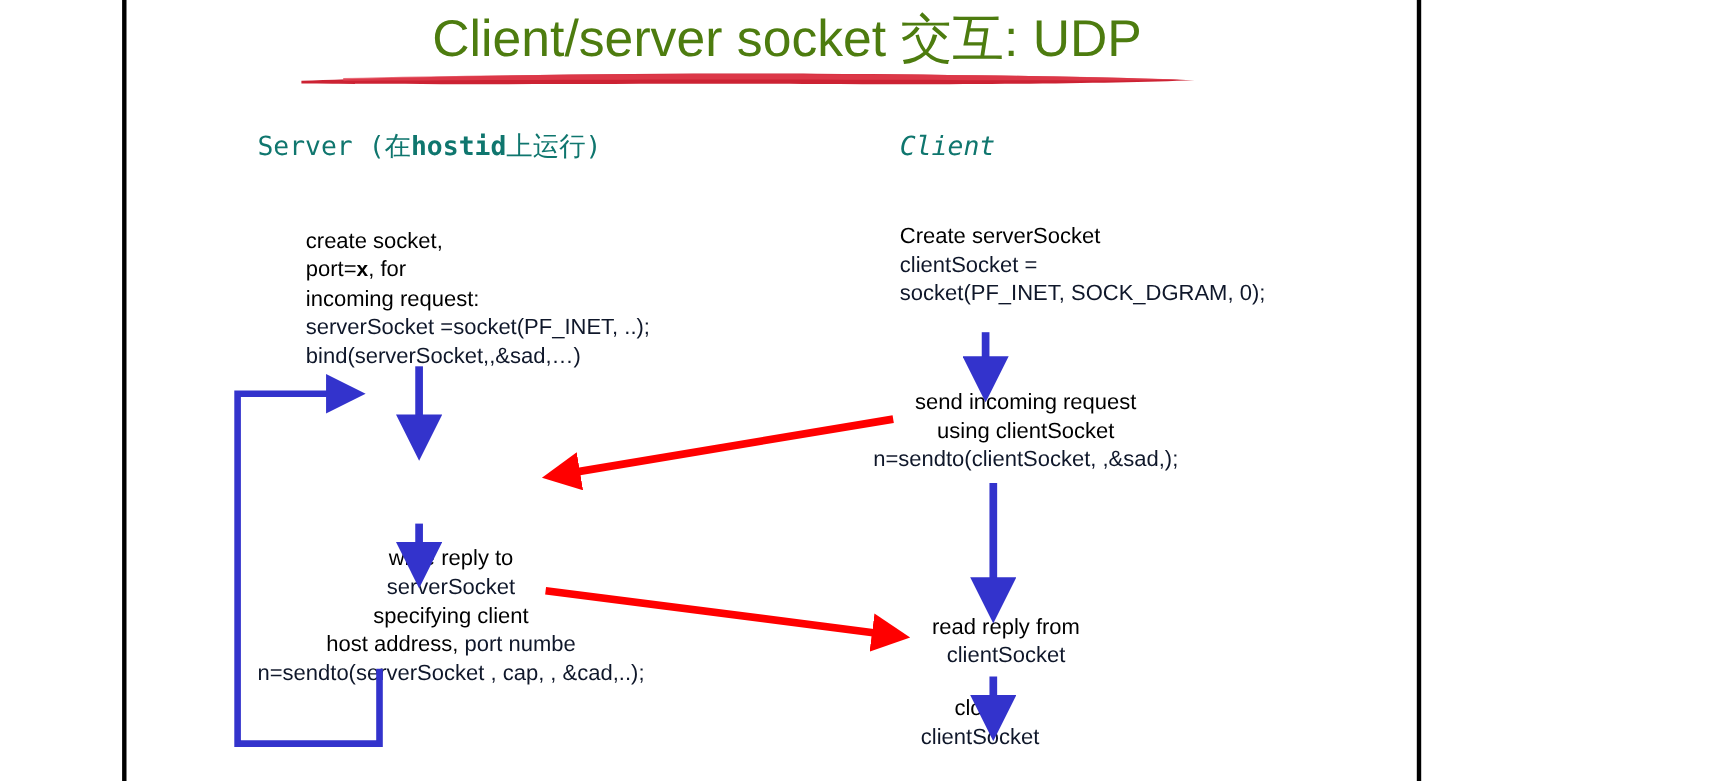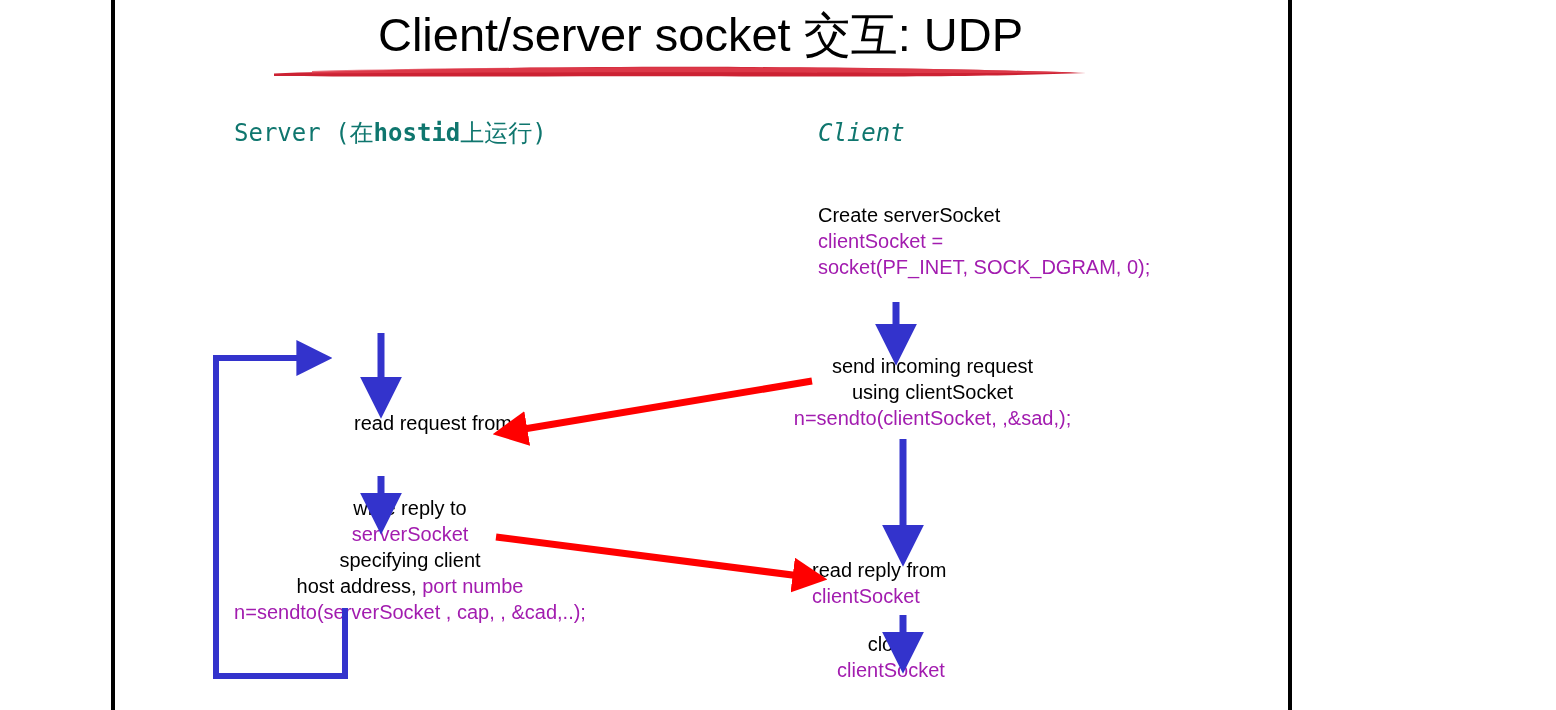--- a/index.html
+++ b/index.html
@@ -24,29 +24,29 @@
     width: 4px;
     height: 710px;
     background: #000000;
   }
   .frame-border.left  { left: 111px; }
   .frame-border.right { left: 1288px; }
 
   
   #title {
     position: absolute;
-    left: 113px;
+    left: 128px;
     top: 4px;
     width: 1175px;
     text-align: center;
     font-family: "Liberation Sans", sans-serif;
     font-size: 47px;
     line-height: 62px;
     font-weight: 400;
-    color: #000000;
+    color: #4d7c0f;
     white-space: nowrap;
   }
   #title .cjk { font-family: "DejaVu Sans", sans-serif; }
 
   
   #title-underline {
     position: absolute;
     left: 272px;
     top: 64px;
     width: 816px;
@@ -68,32 +68,32 @@
 
   
   .block {
     position: absolute;
     font-family: "Liberation Sans", sans-serif;
     font-size: 20px;
     line-height: 26px;
     color: #000000;
     white-space: nowrap;
   }
-  .code { color: #a21caf; }
+  .code { color: #0f172a; }
   .bx   { font-weight: bold; font-size: 19px; }
 
   
   #blk-server-create { left: 278px;  top: 206px; text-align: left; }
   #blk-server-read   { left: 228px;  top: 410px; width: 410px; text-align: center; }
   #blk-server-write  { left: 160px;  top: 495px; width: 500px; text-align: center; }
 
   
   #blk-client-create { left: 818px;  top: 202px; text-align: left; }
   #blk-client-send   { left: 770px;  top: 353px; width: 325px; text-align: center; }
-  #blk-client-read   { left: 812px;  top: 557px; width: 205px; }
+  #blk-client-read   { left: 812px;  top: 557px; width: 205px; text-align: center; }
   #blk-client-close  { left: 826px;  top: 631px; width: 130px; text-align: center; }
 
   
   #arrows {
     position: absolute;
     left: 0;
     top: 0;
     width: 1556px;
     height: 710px;
     pointer-events: none;
@@ -113,23 +113,29 @@
     <path d="M2,9.5 C120,4.5 330,2.2 470,3.0 C620,3.8 740,6.2 814,9.0
              C740,11.8 620,13.2 470,12.4 C330,11.6 120,13.4 2,12.0 Z" fill="#CC2233"></path>
     <path d="M40,7.0 C180,3.5 360,2.6 520,3.6 C650,4.4 740,6.4 800,8.4
              C740,9.6 650,9.0 520,8.4 C360,7.8 180,8.6 40,9.4 Z" fill="#E24050" opacity="0.75"></path>
   </svg>
 
   <div class="col-heading" id="heading-server"><span>Server (在</span><span class="bold">hostid</span><span>上运行)</span></div>
 
   <div class="col-heading" id="heading-client">Client</div>
 
+  <div class="block" id="blk-server-create">
+    <div>create socket,</div>
+    <div><span>port=</span><span class="bx">x</span><span>, for</span></div>
+    <div>incoming request:</div>
+    <div class="code">serverSocket =socket(PF_INET, ..);</div>
+    <div class="code">bind(serverSocket,,&amp;sad,…)</div>
+  </div>
 
   <div class="block" id="blk-server-read">
-    <div>read request from</div>
   </div>
 
   <div class="block" id="blk-server-write">
     <div>write reply to</div>
     <div class="code">serverSocket</div>
     <div>specifying client</div>
     <div><span>host address, </span><span class="code">port numbe</span></div>
     <div class="code">n=sendto(serverSocket , cap, , &amp;cad,..);</div>
   </div>
 

